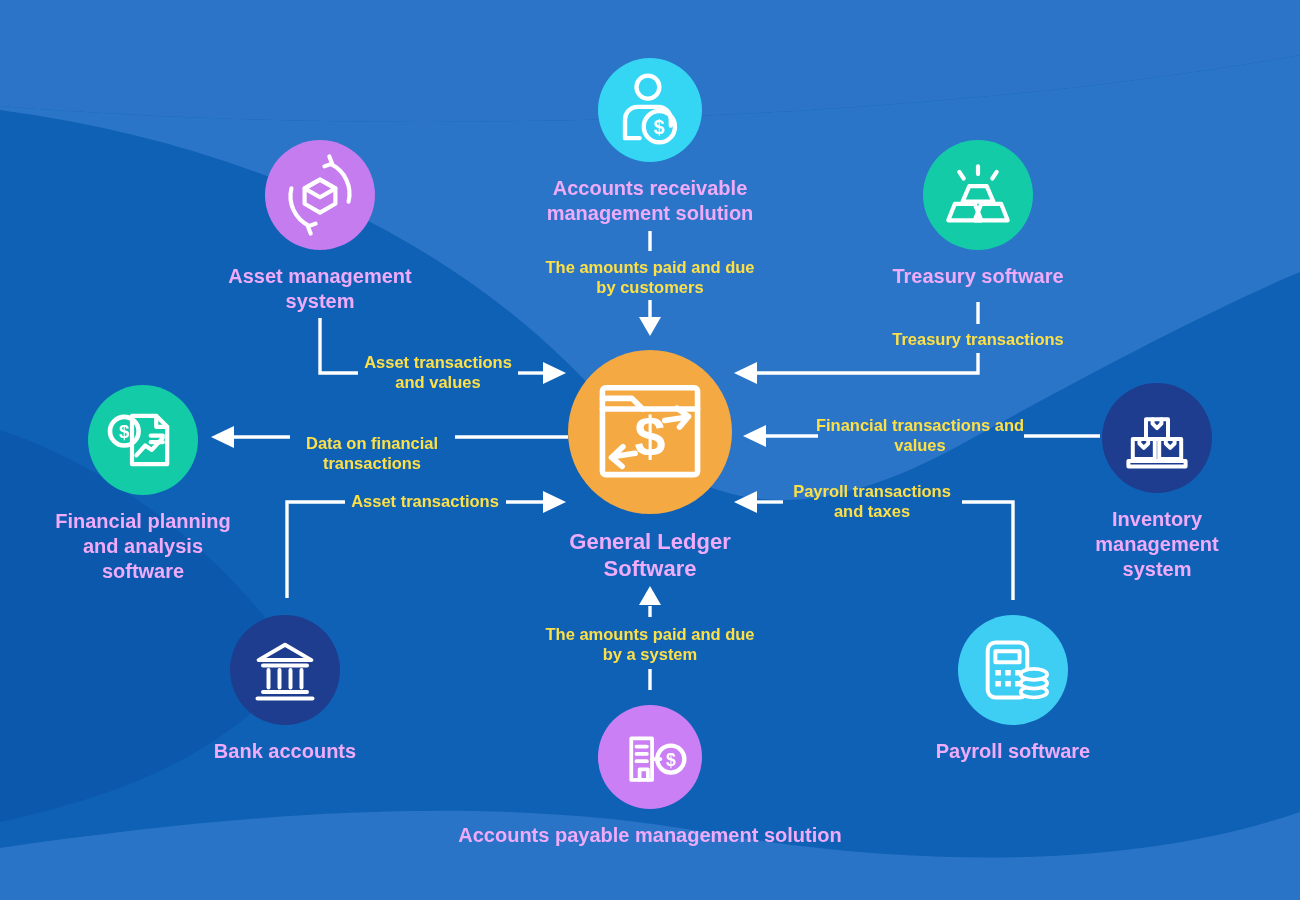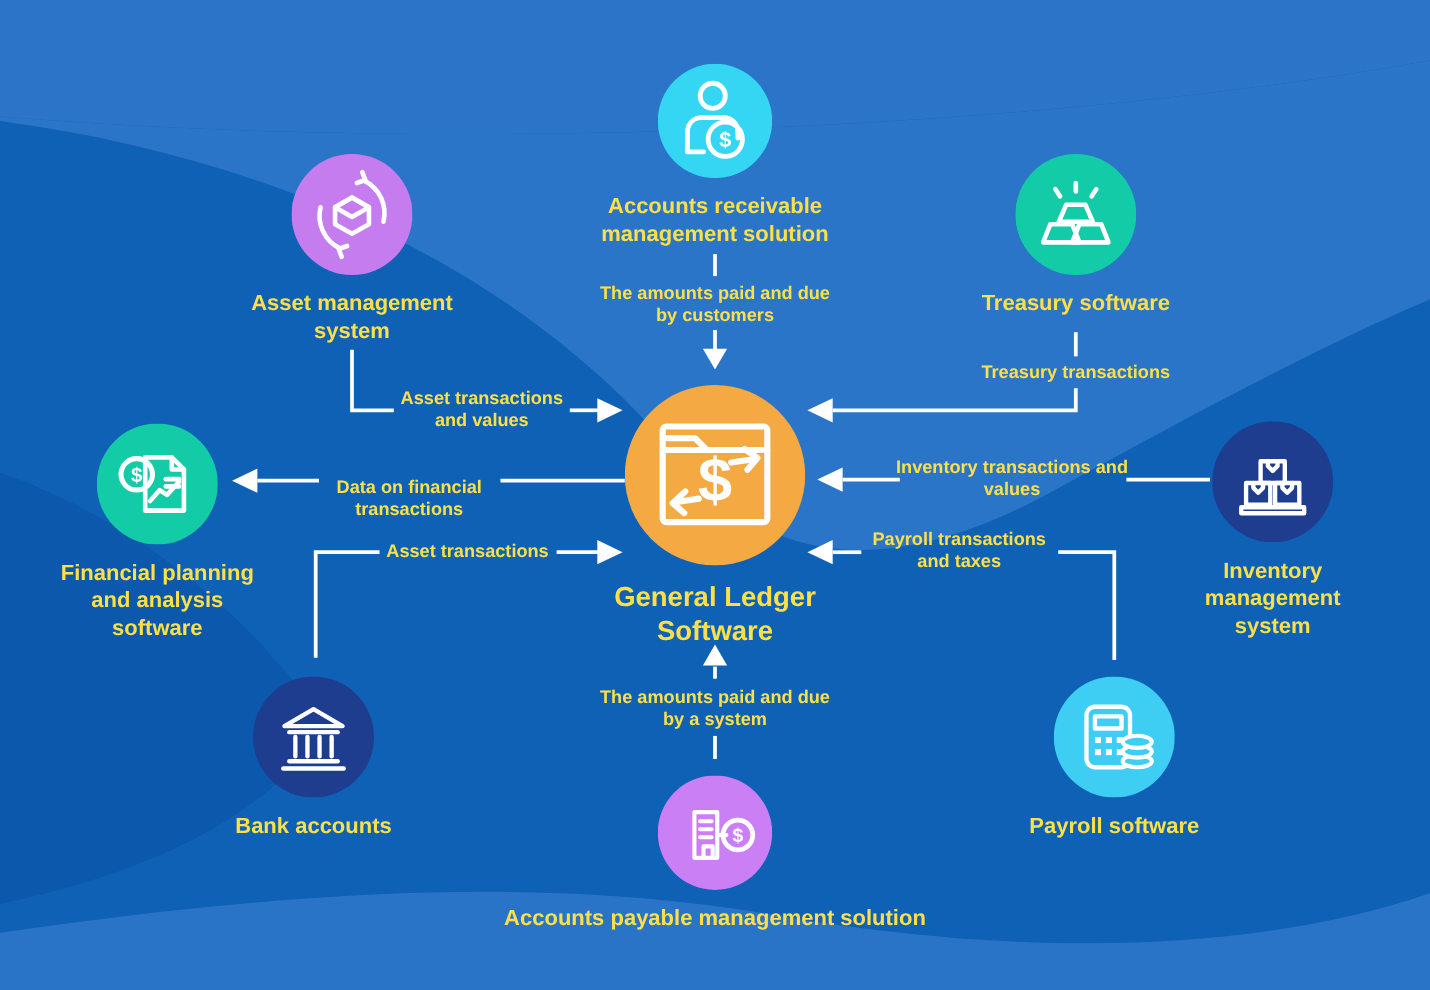--- a/index.html
+++ b/index.html
@@ -1,23 +1,23 @@
 <!DOCTYPE html>
 <html><head>
 <meta charset="utf-8">
 <style>
   html,body{margin:0;padding:0;background:#0f61b6;}
   .canvas{position:relative;width:1300px;height:900px;overflow:hidden;
           font-family:"Liberation Sans",sans-serif;color:#ffffff;}
   .bg, .lines{position:absolute;left:0;top:0;width:1300px;height:900px;}
   .node{position:absolute;text-align:center;}
   .node .disc{display:block;margin:0 auto;}
-  .node-label{font-weight:700;font-size:20px;line-height:1.26;color:#fde047;
+  .node-label{font-weight:700;font-size:20px;line-height:1.26;color:#f0abfc;
               margin:14px auto 0 auto;text-align:center;}
-  .center-label{font-weight:700;font-size:25px;line-height:1.24;}
+  .center-label{font-weight:700;font-size:22px;line-height:1.24;}
   .conn-label{position:absolute;font-weight:700;font-size:16.5px;line-height:1.22;
               color:#fde047;text-align:center;transform:translate(-50%,-50%);}
   svg{display:block;}
   .icon-stroke{fill:none;stroke:#fff;stroke-width:4.2;stroke-linecap:round;stroke-linejoin:round;}
   .icon-fill{fill:#fff;stroke:none;}
   .coin-text{font-family:"Liberation Sans",sans-serif;font-weight:700;fill:#fff;}
 </style>
 </head>
 <body>
 
@@ -218,18 +218,18 @@
       <circle cx="70" cy="52" r="13" class="icon-stroke" fill="#CA80F4"></circle>
       <text class="coin-text" x="70" y="58.5" font-size="17" text-anchor="middle">$</text>
     </svg>
     <div class="node-label" style="width:460px;">Accounts payable management solution</div>
   </div>
 
   <div class="conn-label" style="left:650px;top:277px;width:210px;">The amounts paid and due by customers</div>
   <div class="conn-label" style="left:438px;top:372px;width:170px;">Asset transactions and values</div>
   <div class="conn-label" style="left:978px;top:339px;width:230px;">Treasury transactions</div>
   <div class="conn-label" style="left:372px;top:437px;width:160px;margin-top:16px;">Data on financial transactions</div>
-  <div class="conn-label" style="left:920px;top:435px;width:215px;">Inventory transactions and values</div>
+  <div class="conn-label" style="left:920px;top:435px;width:215px;">Financial transactions and values</div>
   <div class="conn-label" style="left:425px;top:501px;width:170px;">Asset transactions</div>
   <div class="conn-label" style="left:872px;top:501px;width:185px;">Payroll transactions and taxes</div>
   <div class="conn-label" style="left:650px;top:644px;width:210px;">The amounts paid and due by a system</div>
 
 </div>
 
 </body></html>

